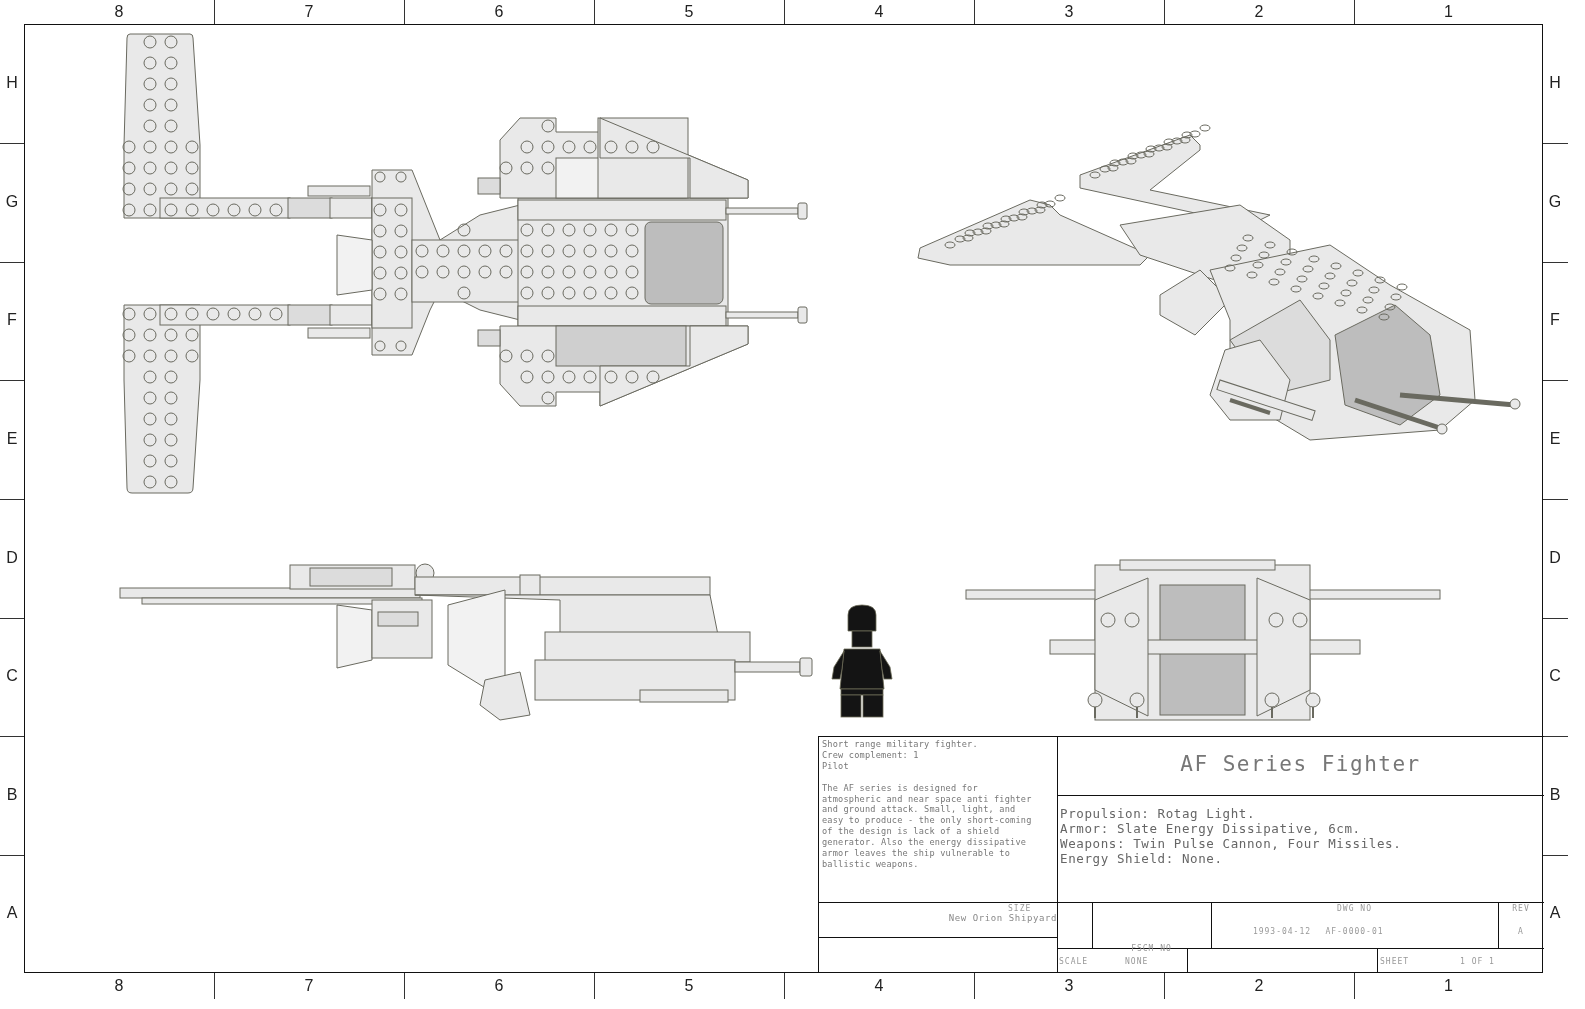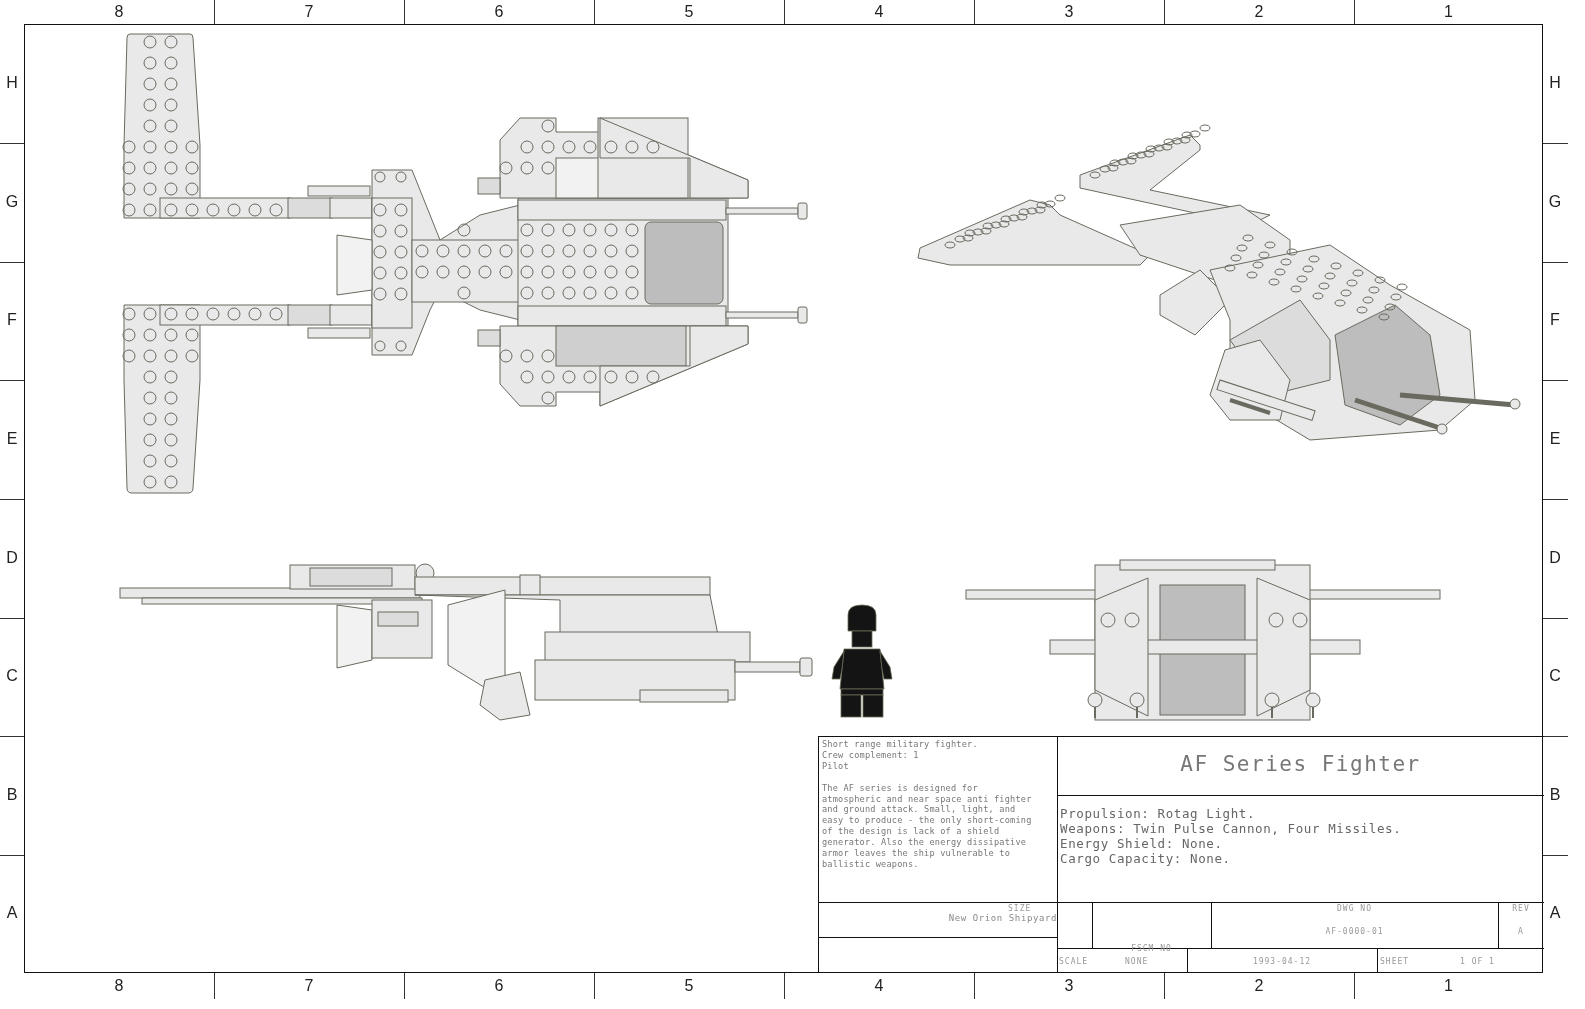--- a/index.html
+++ b/index.html
@@ -447,30 +447,30 @@
 of the design is lack of a shield
 generator. Also the energy dissipative
 armor leaves the ship vulnerable to
 ballistic weapons.</div>
   <div class="abs mono" style="left:818px;top:913px;width:239px;text-align:right;font-size:9px;color:#888;letter-spacing:0.6px;">New Orion Shipyard</div>
 
   <div class="abs mono" style="left:1057px;top:752px;width:487px;text-align:center;font-size:21px;color:#777;letter-spacing:1.5px;">AF Series Fighter</div>
 
   <div class="abs mono spec" style="left:1060px;top:798px;width:480px;">
     <div>Propulsion: Rotag Light.</div>
+    <div>Armor: Slate Energy Dissipative, 6cm.</div>
     <div>Weapons: Twin Pulse Cannon, Four Missiles.</div>
     <div>Energy Shield: None.</div>
-    <div>Cargo Capacity: None.</div>
   </div>
 
   <div class="abs mono small" style="left:1008px;top:904px;">SIZE</div>
   <div class="abs mono small" style="left:1092px;top:904px;width:119px;text-align:center;margin-top:40px;">FSCM NO</div>
   <div class="abs mono small" style="left:1211px;top:904px;width:287px;text-align:center;">DWG NO</div>
   <div class="abs mono small" style="left:1211px;top:927px;width:287px;text-align:center;">AF-0000-01</div>
   <div class="abs mono small" style="left:1498px;top:904px;width:46px;text-align:center;">REV</div>
   <div class="abs mono small" style="left:1498px;top:927px;width:46px;text-align:center;">A</div>
 
   <div class="abs mono small" style="left:1059px;top:957px;">SCALE</div>
   <div class="abs mono small" style="left:1125px;top:957px;">NONE</div>
-  <div class="abs mono small" style="left:1187px;top:957px;width:190px;text-align:center;">1993-04-12</div>
+  <div class="abs mono small" style="left:1187px;top:927px;width:190px;text-align:center;">1993-04-12</div>
   <div class="abs mono small" style="left:1380px;top:957px;">SHEET</div>
   <div class="abs mono small" style="left:1460px;top:957px;">1 OF 1</div>
 </div>
 
 </body></html>

